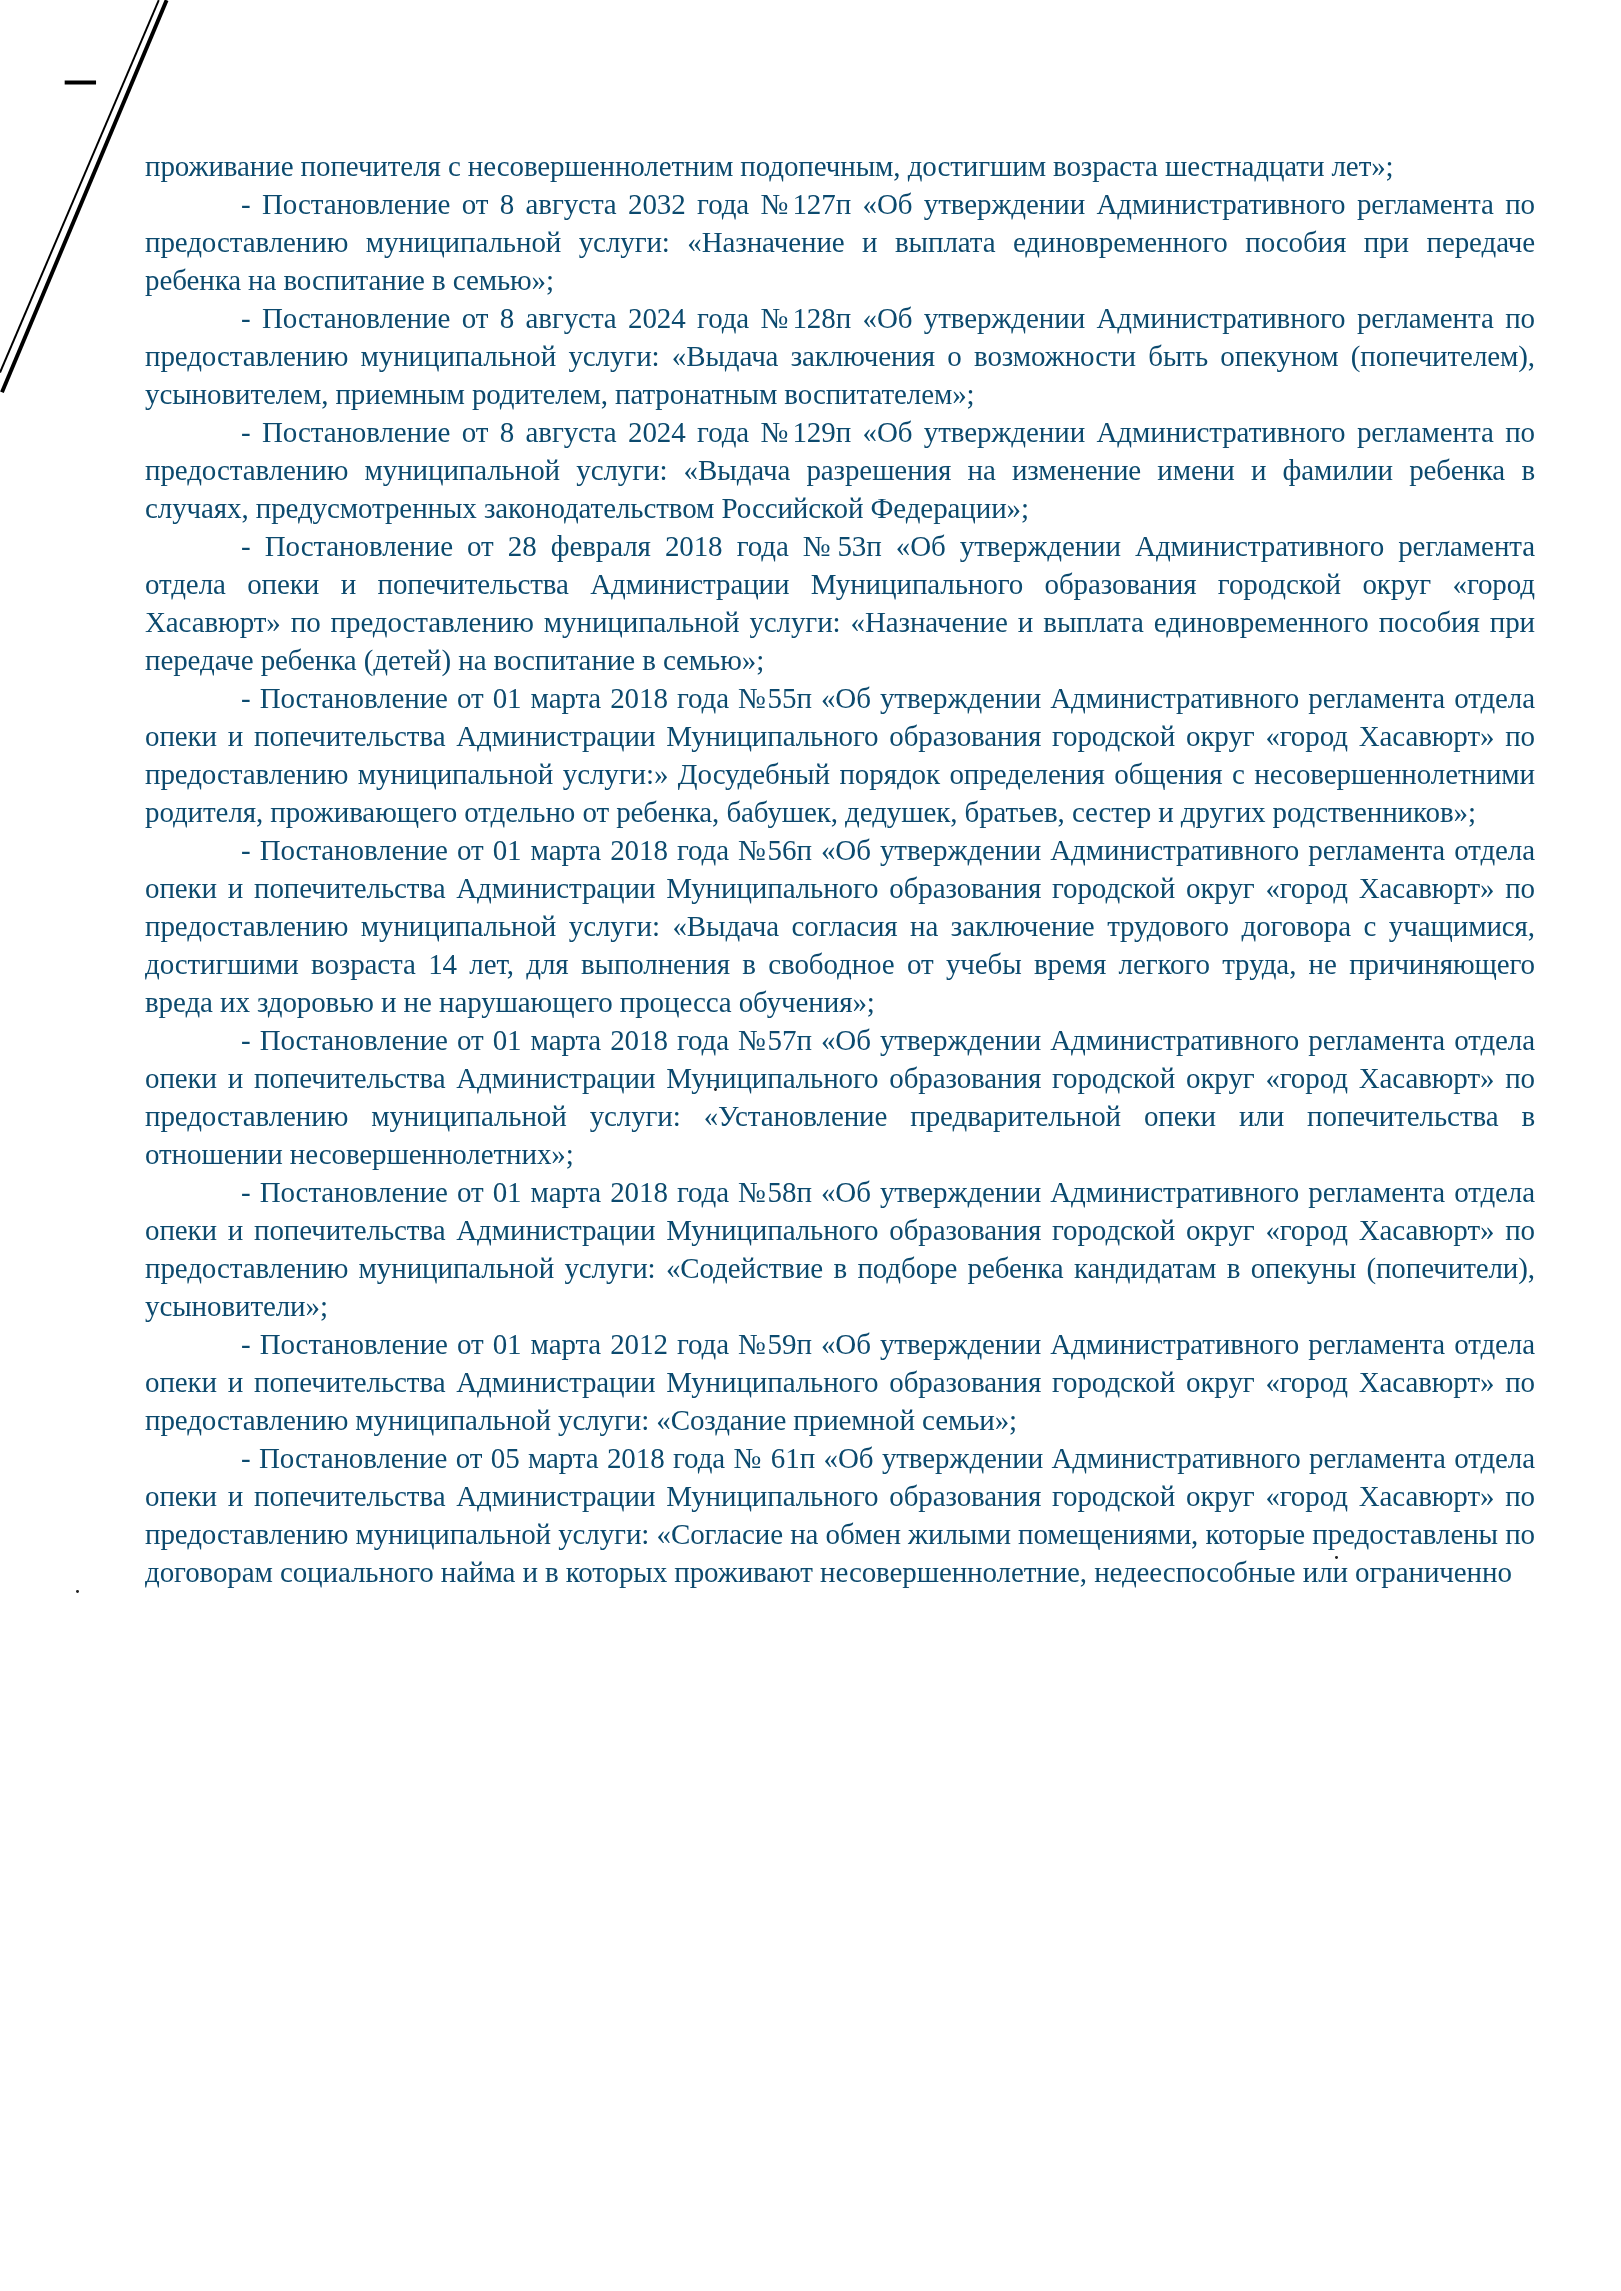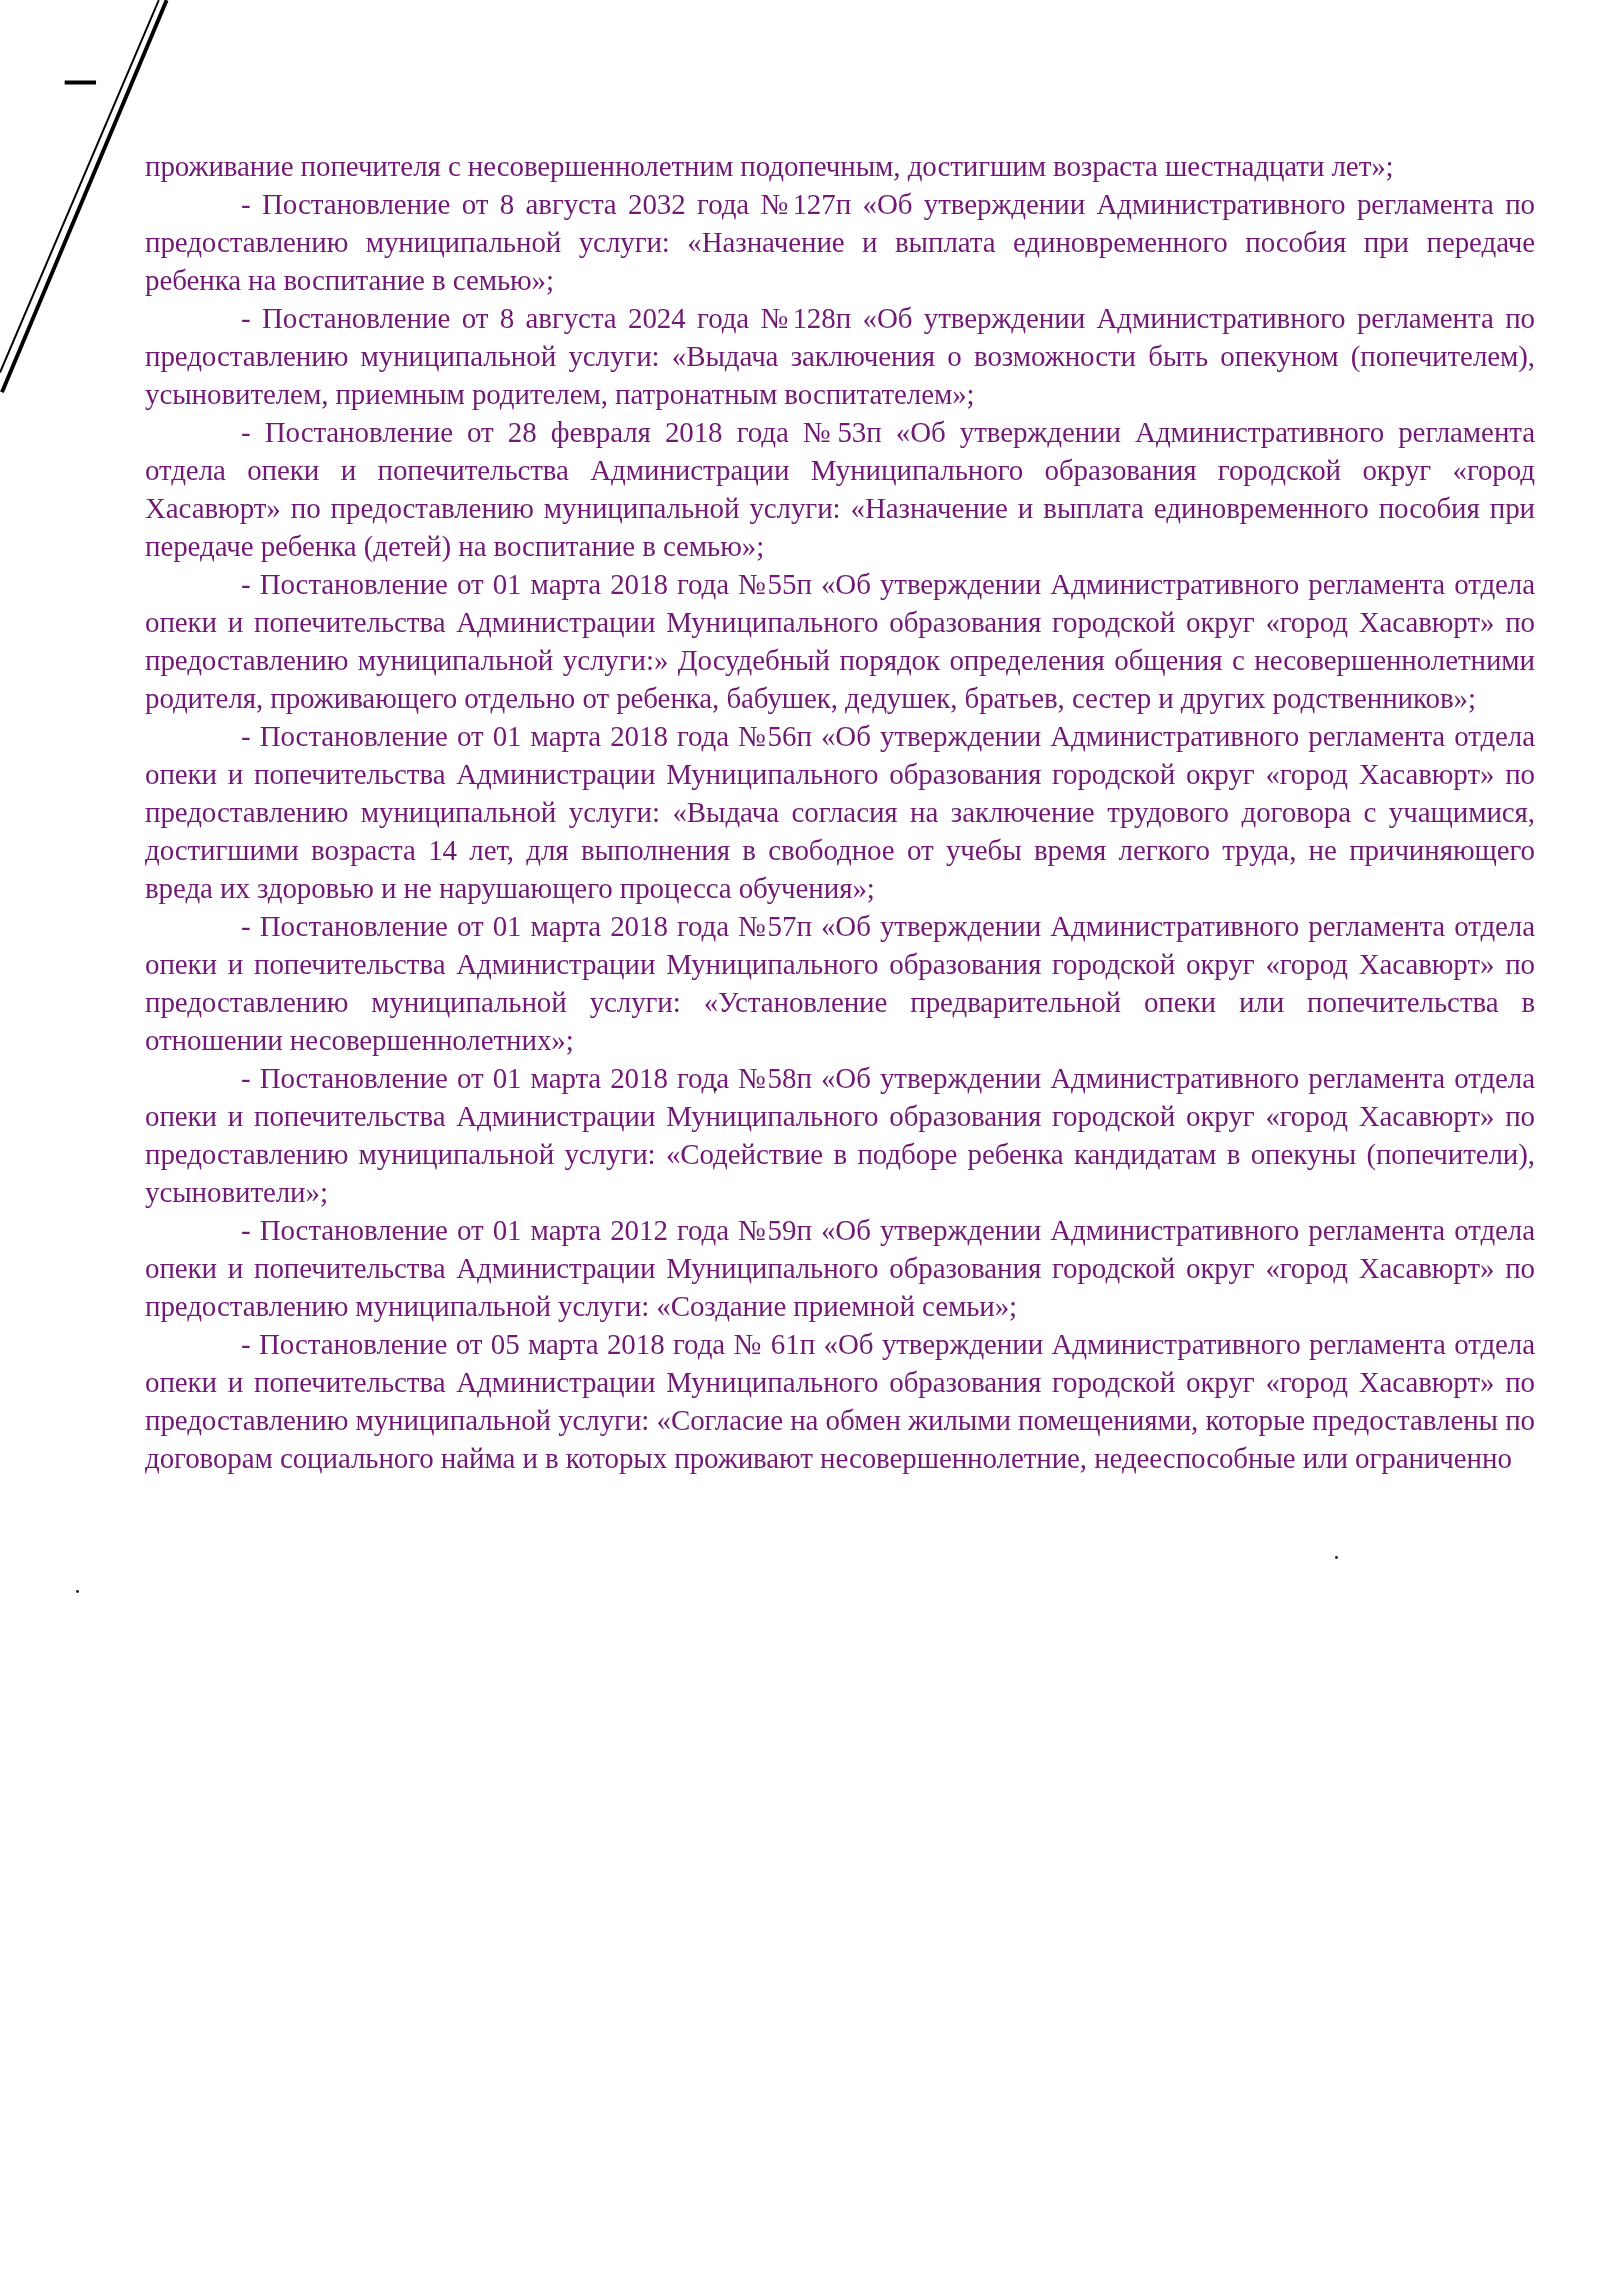--- a/index.html
+++ b/index.html
@@ -12,21 +12,21 @@
     position: absolute; left: 0; top: 0; width: 196px; height: 412px;
   }
   .text-block {
     position: absolute;
     left: 145px;
     top: 147px;
     width: 1390px;
     font-family: "Liberation Serif", "DejaVu Serif", serif;
     font-size: 29px;
     line-height: 38px;
-    color: #701a75;
+    color: #0c4a6e;
     text-align: justify;
     letter-spacing: -0.1px;
   }
   .text-block p { margin: 0; }
   .text-block p.item { text-indent: 96px; }
   .dot { position: absolute; width: 2.9px; height: 2.9px; background: #222; border-radius: 50%; }
 </style>
 </head>
 <body>
 
@@ -34,20 +34,21 @@
   <svg class="margin-line" viewBox="0 0 200 420">
     <path d="M170 0 L2 400" stroke="#000" stroke-width="4" fill="none"></path>
     <path d="M162 0 L0 380" stroke="#000" stroke-width="2" fill="none"></path>
     <path d="M66 84 L98 84" stroke="#000" stroke-width="4" fill="none"></path>
   </svg>
 
   <div class="text-block">
     <p>проживание попечителя с несовершеннолетним подопечным, достигшим возраста шестнадцати лет»;</p>
     <p class="item">- Постановление от 8 августа 2032 года №127п «Об утверждении Административного регламента по предоставлению муниципальной услуги: «Назначение и выплата единовременного пособия при передаче ребенка на воспитание в семью»;</p>
     <p class="item">- Постановление от 8 августа 2024 года №128п «Об утверждении Административного регламента по предоставлению муниципальной услуги: «Выдача заключения о возможности быть опекуном (попечителем), усыновителем, приемным родителем, патронатным воспитателем»;</p>
+    <p class="item">- Постановление от 8 августа 2024 года №129п «Об утверждении Административного регламента по предоставлению муниципальной услуги: «Выдача разрешения на изменение имени и фамилии ребенка в случаях, предусмотренных законодательством Российской Федерации»;</p>
     <p class="item">- Постановление от 28 февраля 2018 года №53п «Об утверждении Административного регламента отдела опеки и попечительства Администрации Муниципального образования городской округ «город Хасавюрт» по предоставлению муниципальной услуги: «Назначение и выплата единовременного пособия при передаче ребенка (детей) на воспитание в семью»;</p>
     <p class="item">- Постановление от 01 марта 2018 года №55п «Об утверждении Административного регламента отдела опеки и попечительства Администрации Муниципального образования городской округ «город Хасавюрт» по предоставлению муниципальной услуги:» Досудебный порядок определения общения с несовершеннолетними родителя, проживающего отдельно от ребенка, бабушек, дедушек, братьев, сестер и других родственников»;</p>
     <p class="item">- Постановление от 01 марта 2018  года №56п «Об утверждении Административного регламента  отдела опеки и попечительства Администрации Муниципального образования городской округ «город Хасавюрт» по предоставлению муниципальной услуги: «Выдача согласия на заключение трудового договора с учащимися, достигшими возраста 14 лет, для выполнения в свободное от учебы время легкого труда, не причиняющего вреда их здоровью и  не нарушающего процесса обучения»;</p>
     <p class="item">- Постановление от 01 марта 2018 года №57п «Об утверждении Административного регламента  отдела опеки и попечительства Администрации Муниципального образования городской округ «город Хасавюрт» по предоставлению муниципальной услуги: «Установление предварительной опеки или попечительства в отношении несовершеннолетних»;</p>
     <p class="item">- Постановление от 01 марта 2018 года №58п «Об утверждении Административного регламента  отдела опеки и попечительства Администрации Муниципального образования городской округ «город Хасавюрт» по предоставлению муниципальной услуги: «Содействие в подборе ребенка кандидатам в опекуны (попечители), усыновители»;</p>
     <p class="item">- Постановление от 01 марта 2012 года №59п «Об утверждении Административного регламента отдела опеки и попечительства Администрации Муниципального образования городской округ «город Хасавюрт» по предоставлению муниципальной услуги: «Создание приемной семьи»;</p>
     <p class="item">- Постановление от 05 марта 2018 года № 61п «Об утверждении Административного регламента  отдела опеки и попечительства Администрации Муниципального образования городской округ «город Хасавюрт» по предоставлению муниципальной услуги: «Согласие на обмен жилыми помещениями, которые предоставлены по договорам социального найма и в которых проживают несовершеннолетние, недееспособные или ограниченно</p>
   </div>
 
   <span class="dot" style="left:76px; top:1590px;"></span>

